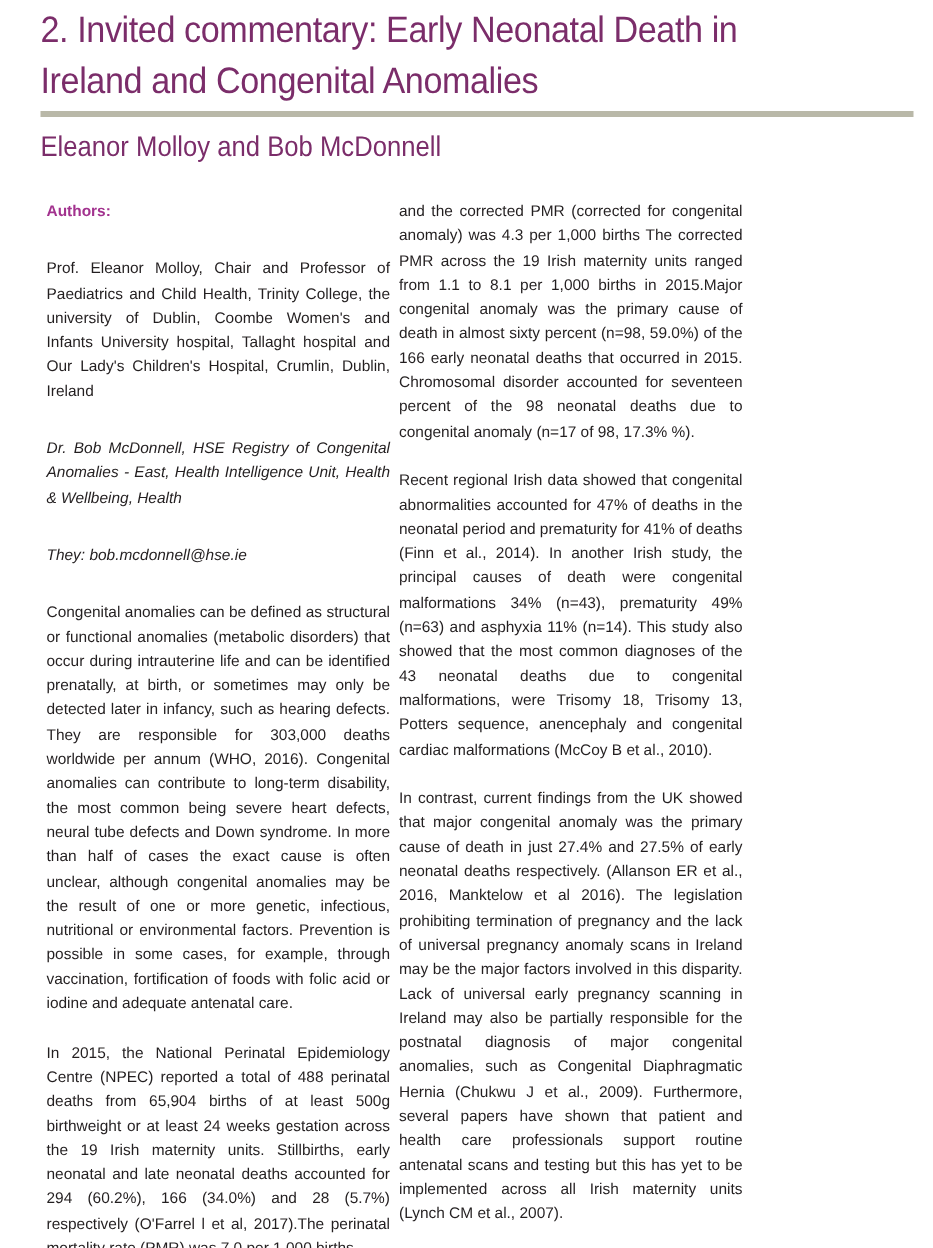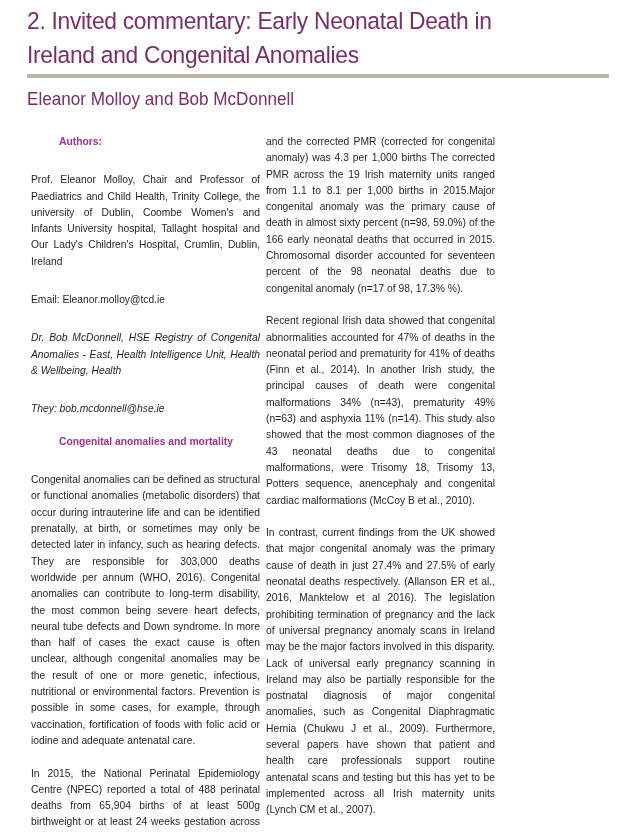--- a/index.html
+++ b/index.html
@@ -11,47 +11,45 @@
   .title span { display: block; }
   .rule { position: absolute; left: 27px; top: 74px; width: 582px; height: 4px; background: #b9b8a8; }
   .byline { position: absolute; left: 27px; top: 88px; margin: 0; font-family: "Liberation Sans", sans-serif;
             font-weight: normal; font-size: 19px; color: #7b2d6a; transform: scaleX(0.9); transform-origin: left top; white-space: nowrap; }
   .col { position: absolute; top: 134px; width: 229px; font-family: "Liberation Sans", sans-serif;
          font-size: 10.3px; line-height: 16.3px; text-align: justify; }
   .col-left { left: 31px; }
   .col-right { left: 266px; }
   .col p { margin: 0 0 16.3px 0; }
   .col p.tight { margin: 0; }
-  .heading { color: #a2328e; font-weight: bold; display: block; margin-left: 28px; }
+  .heading { color: #a2328e; font-weight: bold; display: block; }
   .line { display: block; margin-top: 22px; }
 </style>
 </head>
 <body>
 
 <h1 class="title">
   <span>2. Invited commentary: Early Neonatal Death in</span>
   <span>Ireland and Congenital Anomalies</span>
 </h1>
 
 <div class="rule"></div>
 
 <h2 class="byline">Eleanor Molloy and Bob McDonnell</h2>
 
 <div class="col col-left">
   <p class="tight">
     <span class="heading">Authors:</span>
     <span class="line">Prof. Eleanor Molloy, Chair and Professor of Paediatrics and Child Health, Trinity College, the university of Dublin, Coombe Women's and Infants University hospital, Tallaght hospital and Our Lady's Children's Hospital, Crumlin, Dublin, Ireland</span>
-    <span class="line">Email: Eleanor.molloy@tcd.ie</span>
   </p>
   <p style="margin-top:16.3px;font-style:italic;">
     <span class="line">Dr. Bob McDonnell,  HSE Registry of Congenital Anomalies - East, Health Intelligence Unit, Health &amp; Wellbeing, Health</span>
     <span class="line">They: bob.mcdonnell@hse.ie</span>
   </p>
   <p>
-    <span class="heading">Congenital anomalies and mortality</span>
     <span class="line">Congenital anomalies can be defined as structural or functional anomalies (metabolic disorders) that occur during intrauterine life and can be identified prenatally, at birth, or sometimes may only be detected later in infancy, such as hearing defects. They are responsible for 303,000 deaths worldwide per annum (WHO, 2016). Congenital anomalies can contribute to long-term disability, the most common being severe heart defects, neural tube defects and Down syndrome. In more than half of cases the exact cause is often unclear, although congenital anomalies may be the result of one or more genetic, infectious, nutritional or environmental factors. Prevention is possible in some cases, for example, through vaccination, fortification of foods with folic acid or iodine and adequate antenatal care.</span>
   </p>
   <p>In 2015, the National Perinatal Epidemiology Centre (NPEC) reported a total of 488 perinatal deaths from 65,904 births of at least 500g birthweight or at least 24 weeks gestation across the 19 Irish maternity units. Stillbirths, early neonatal and late neonatal deaths accounted for 294 (60.2%), 166 (34.0%) and 28 (5.7%) respectively (O'Farrel l et al, 2017).The perinatal mortality rate (PMR) was 7.0 per 1,000 births</p>
 </div>
 
 <div class="col col-right">
   <p>and the corrected PMR (corrected for congenital anomaly) was 4.3 per 1,000 births The corrected PMR across the 19 Irish maternity units ranged from 1.1 to 8.1 per 1,000 births in 2015.Major congenital anomaly was the primary cause of death in almost sixty percent (n=98, 59.0%) of the  166 early neonatal deaths that occurred in 2015. Chromosomal disorder accounted for seventeen percent of the 98 neonatal deaths due to congenital anomaly (n=17 of 98, 17.3% %).</p>
   <p>Recent regional Irish data showed that congenital abnormalities accounted for 47% of deaths in the neonatal period and prematurity for 41% of deaths (Finn et al., 2014). In another Irish study, the principal causes of death were congenital malformations 34% (n=43), prematurity 49% (n=63) and asphyxia 11% (n=14). This study also showed that the most common diagnoses of the 43 neonatal deaths due to congenital malformations, were Trisomy 18, Trisomy 13, Potters sequence, anencephaly and congenital cardiac malformations (McCoy B et al., 2010).</p>
   <p>In contrast, current findings from the UK showed that major congenital anomaly was the primary cause of death in just 27.4% and 27.5% of early neonatal deaths respectively. (Allanson ER et al., 2016, Manktelow et al 2016). The legislation prohibiting termination of pregnancy and the lack of universal pregnancy anomaly scans in Ireland may be the major factors involved in this disparity. Lack of universal early pregnancy scanning in Ireland may also be partially responsible for the postnatal diagnosis of major congenital anomalies, such as Congenital Diaphragmatic Hernia (Chukwu J et al., 2009). Furthermore, several papers have shown that patient and health care professionals support routine antenatal scans and testing but this has yet to be implemented across all Irish maternity units (Lynch CM et al., 2007).</p>
 </div>

